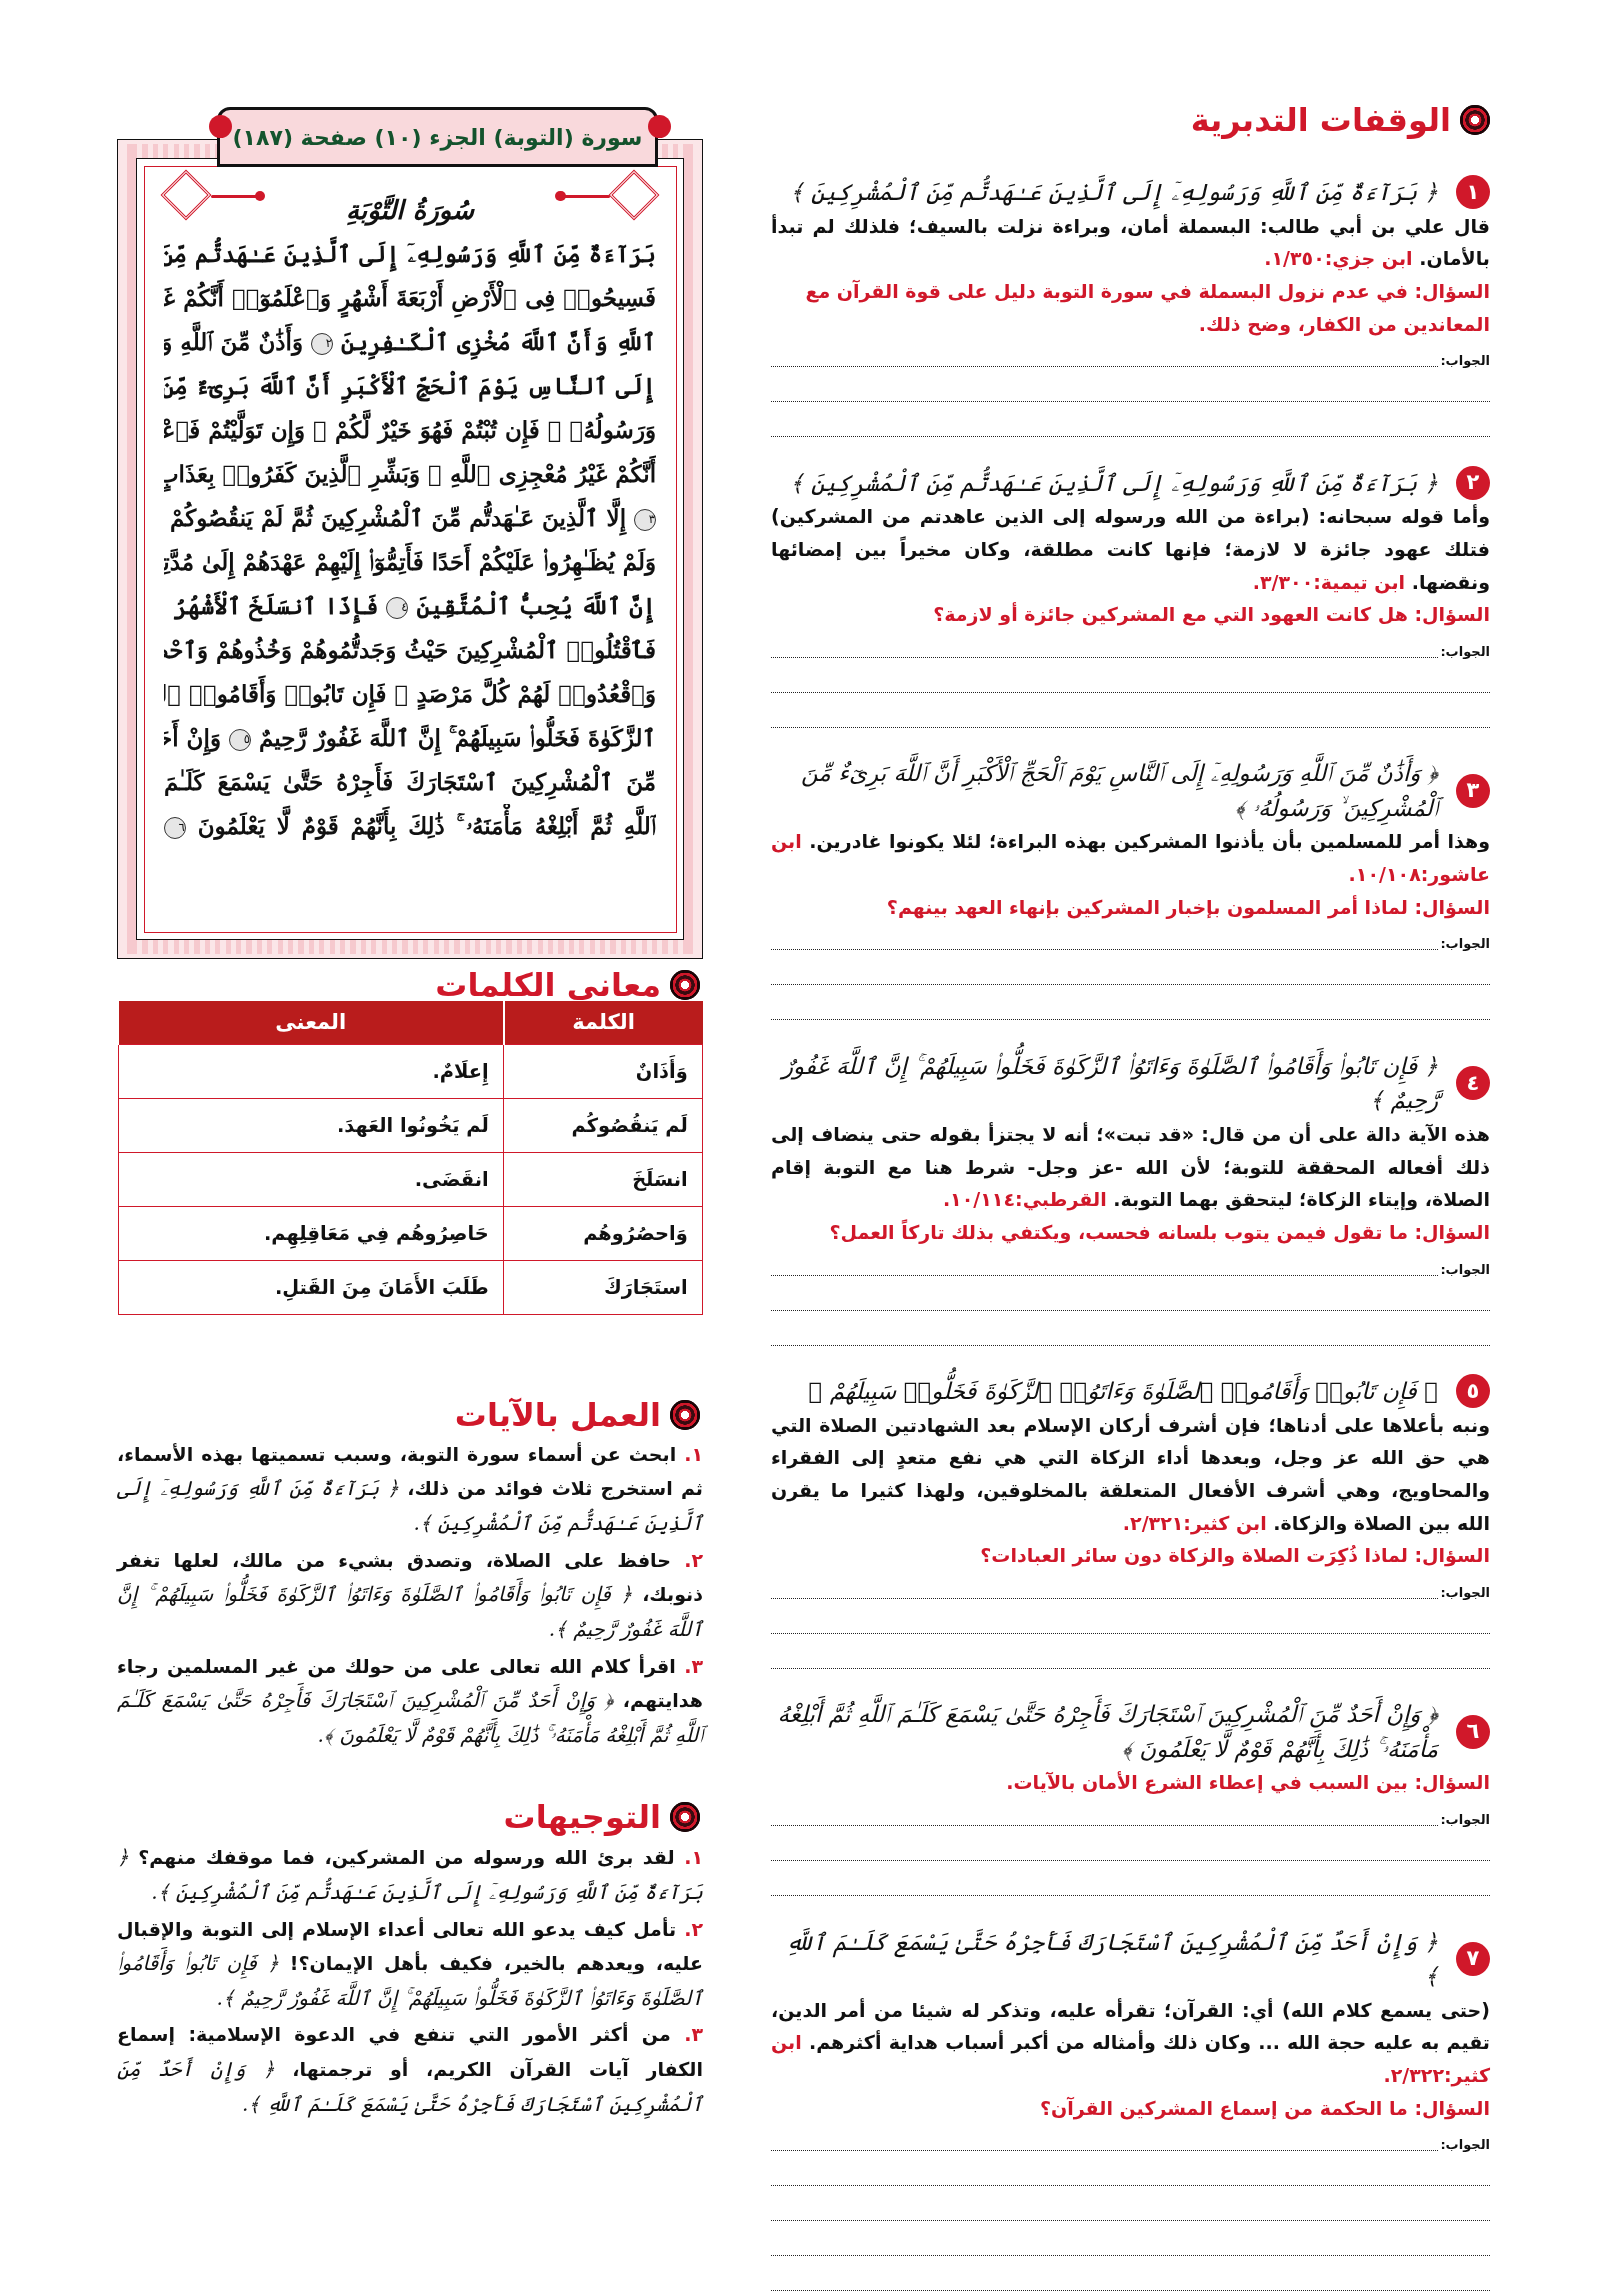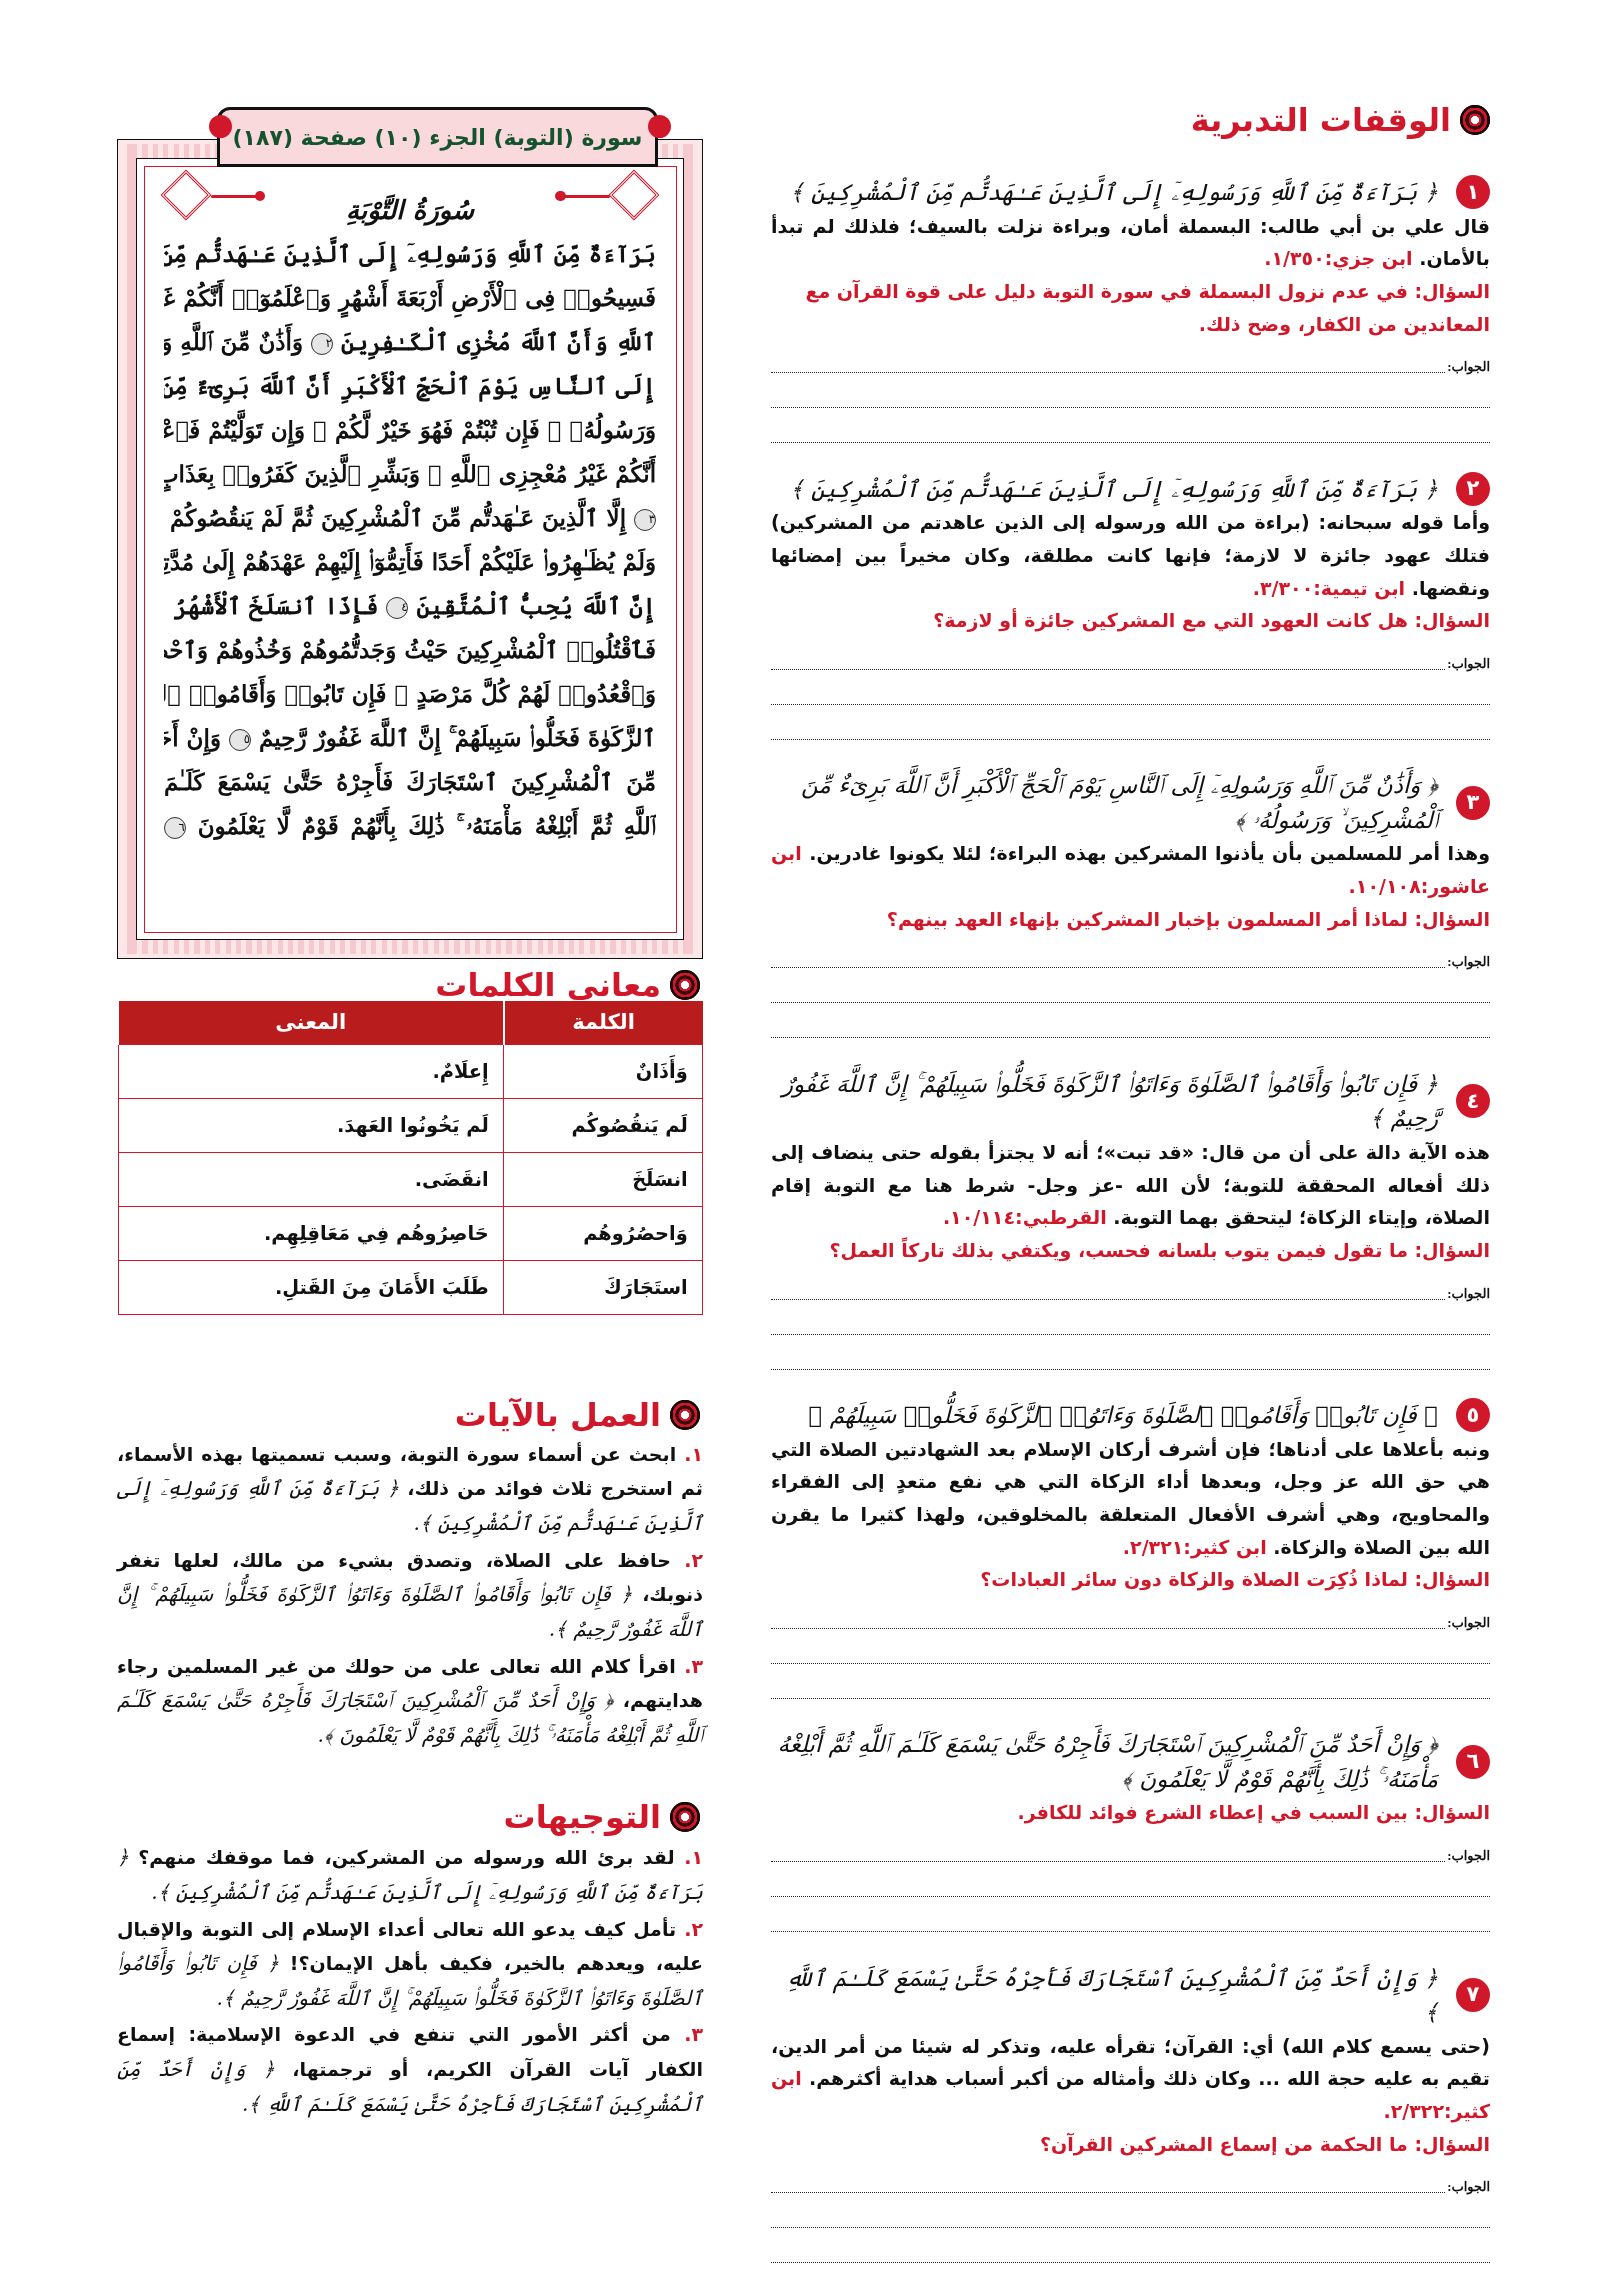--- a/index.html
+++ b/index.html
@@ -51,21 +51,21 @@
   .ayah-text::before { content: "﴿ "; }
   .ayah-text::after { content: " ﴾"; }
   .stop-body {
     font-weight: bold; font-size: 19px; line-height: 1.72;
     text-align: justify;
   }
   .stop-body .ref { color: #d0182a; }
   .stop-q {
     font-weight: bold; font-size: 19px; line-height: 1.72; color: #d0182a;
   }
-  .answer-block { margin-top: 20px; font-family: Liberation Serif, serif; }
+  .answer-block { margin-top: 14px; }
   .answer-label {
     font-weight: bold; font-size: 13px; line-height: 1;
     display: flex; align-items: flex-end;
   }
   .answer-label .line { flex: 1; border-bottom: 1.9px dotted #222; margin-right: 2.6px; height: 0.6px; }
   .answer-line { height: 35px; border-bottom: 1.9px dotted #222; }
 
   
   .mushaf {
     position: absolute; left: 117px; top: 139px; width: 586px; height: 820px;
@@ -239,21 +239,21 @@
           </div>
           <div class="answer-line"></div>
           <div class="answer-line"></div>
         </div>
       </div>
       <div class="stop">
         <div class="stop-ayah">
           <span class="num-badge">٦</span>
           <span class="ayah-text">وَإِنْ أَحَدٌ مِّنَ ٱلْمُشْرِكِينَ ٱسْتَجَارَكَ فَأَجِرْهُ حَتَّىٰ يَسْمَعَ كَلَـٰمَ ٱللَّهِ ثُمَّ أَبْلِغْهُ مَأْمَنَهُۥ ۚ ذَٰلِكَ بِأَنَّهُمْ قَوْمٌ لَّا يَعْلَمُونَ</span>
         </div>
-        <div class="stop-q">السؤال: بين السبب في إعطاء الشرع فوائد للكافر.</div>
+        <div class="stop-q">السؤال: بين السبب في إعطاء الشرع الأمان بالآيات.</div>
         <div class="answer-block">
           <div class="answer-label">
             <span>الجواب:</span>
             <span class="line"></span>
           </div>
           <div class="answer-line"></div>
           <div class="answer-line"></div>
         </div>
       </div>
       <div class="stop">

